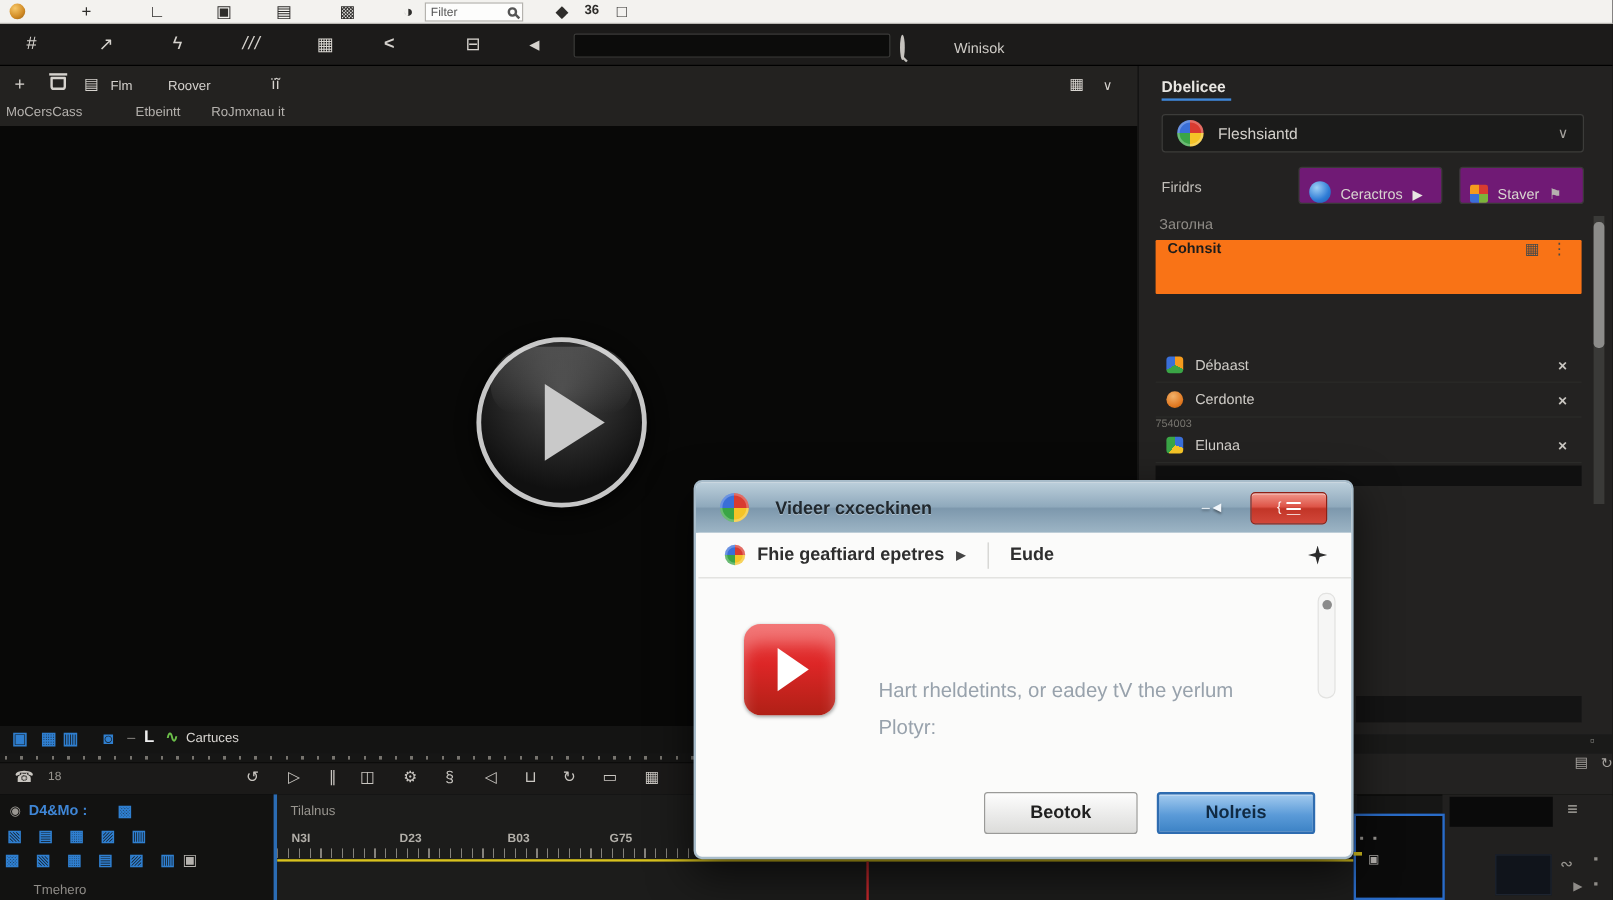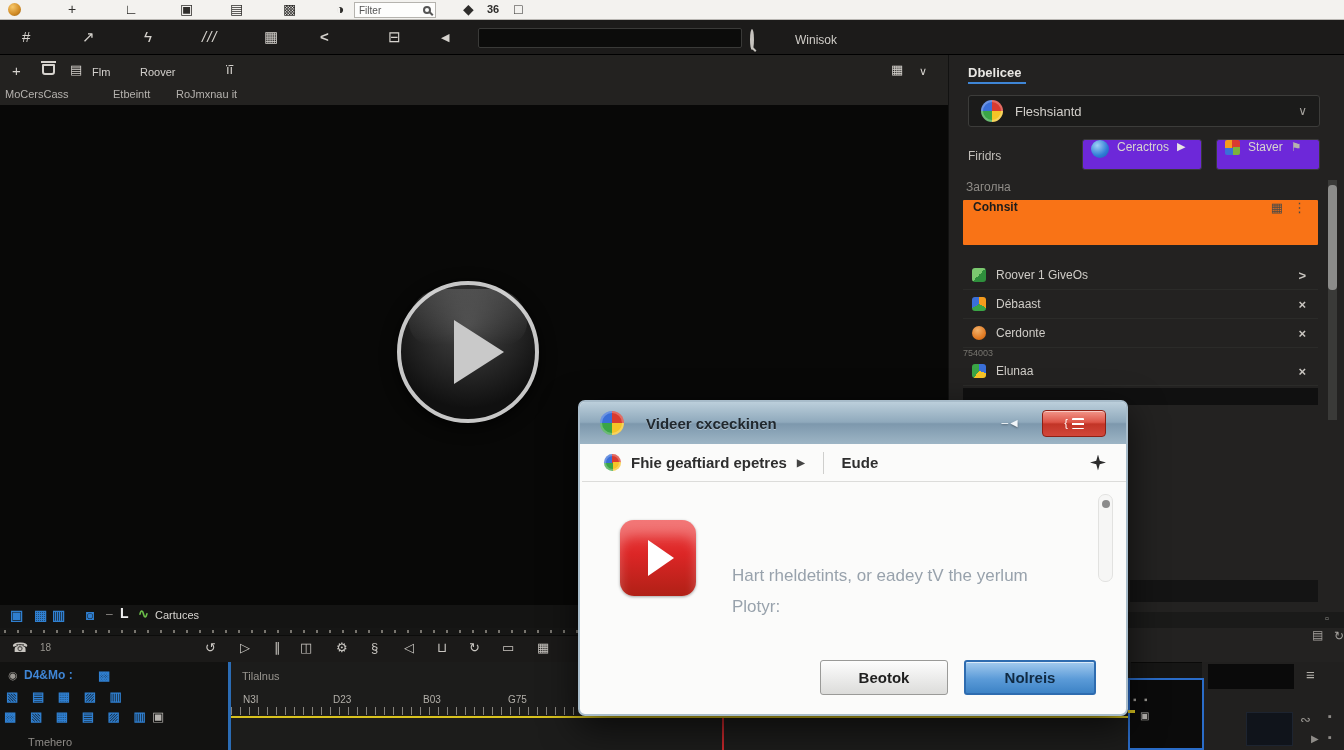--- a/index.html
+++ b/index.html
@@ -56,22 +56,22 @@
   .tpi{font-size:13px;color:#c9c6c1;top:640px}
 
   
   .rightpanel{left:948px;top:55px;width:396px;height:695px;background:#232221;border-left:1px solid #121211}
   .rp-underline{left:968px;top:82px;width:58px;height:2px;background:#3f86d6}
   .dd{left:968px;top:95px;width:352px;height:32px;background:#1b1b1a;border:1px solid #3c3c3a;
       border-radius:3px;display:flex;align-items:center;gap:12px;padding:0 12px}
   .pinwheel{width:22px;height:22px;border-radius:50%;
       background:conic-gradient(#d93b30 0 25%,#f5c427 25% 50%,#3aa546 50% 75%,#3a6fd8 75% 100%);
       box-shadow:inset 0 0 0 2px rgba(255,255,255,.25)}
-  .rpbtn{position:absolute;height:31px;background:#6d28d9;border:1px solid #3a3a38;border-radius:3px;
-      display:flex;align-items:flex-start;gap:8px;padding:0 8px;color:#d8d5d0;font-size:12px}
+  .rpbtn{position:absolute;height:31px;background:#701a75;border:1px solid #3a3a38;border-radius:3px;
+      display:flex;align-items:flex-end;gap:8px;padding:0 8px;color:#d8d5d0;font-size:12px}
   .orb{width:18px;height:18px;border-radius:50%;
       background:radial-gradient(circle at 35% 30%,#9fd0f5,#2f7cd6 60%,#1a5caa)}
   .gridic{width:15px;height:15px;border-radius:2px;
       background:conic-gradient(#d93b30 0 25%,#7cb33b 25% 50%,#3a6fd8 50% 75%,#f59b1d 75% 100%)}
   .selrow{left:963px;top:200px;width:355px;height:45px;background:#f97316;border-radius:1px;
       display:flex;align-items:flex-start;padding:0 12px 0 10px;gap:10px}
   .prow{position:absolute;left:963px;width:355px;height:29px;display:flex;align-items:center;
       gap:10px;padding:0 12px 0 9px;border-bottom:1px solid #2b2b29;color:#cfccc7;font-size:12px}
   .app-ic{width:14px;height:14px;border-radius:3px;flex:0 0 auto}
   .ic-g1{border-radius:50%;background:radial-gradient(circle at 35% 30%,#8ed47e,#3f9e3f)}
@@ -82,21 +82,21 @@
   .rowact{margin-left:auto;color:#c9c6c1;font-weight:bold;font-size:13px}
   .scrolltrack{left:1328px;top:180px;width:9px;height:240px;background:#3a3a38}
   .scrollthumb{left:1328px;top:185px;width:9px;height:105px;background:#8c8c8a;border-radius:4px}
 
   
   .timelinebg{left:0;top:662px;width:1344px;height:88px;background:#161615;border-top:1px solid #0a0a09}
   .trackheader{left:0;top:662px;width:228px;height:88px;background:#121211}
   .tldivider{left:228px;top:662px;width:3px;height:88px;background:#2b6cb4}
   .rulerarea{left:231px;top:662px;width:900px;height:88px;background:#1c1c1b}
   .blue-glyphs{color:#2f7fd0;font-size:13px;letter-spacing:5px;font-weight:bold}
-  .marker{font-size:10px;color:#b2afa9;font-weight:normal;top:694px}
+  .marker{font-size:10px;color:#b2afa9;font-weight:bold;top:694px}
   .ticks{left:231px;top:707px;width:897px;height:8px;
      background:repeating-linear-gradient(90deg,#85827c 0 1px,transparent 1px 9px)}
   .yellowline{left:231px;top:716px;width:897px;height:2px;background:#d8c21e}
   .playhead{left:722px;top:718px;width:2px;height:32px;background:#c3272b}
   .bluebox{left:1128px;top:678px;width:76px;height:72px;border:2px solid #2a6cc8;background:#0b0b0b}
   .subpanel{left:1202px;top:662px;width:142px;height:88px;background:#21201f}
 
   
   .dialog{left:578px;top:400px;width:550px;height:316px;background:#fbfbfa;
       border:2px solid #a8bcca;border-radius:7px;overflow:hidden;z-index:50;
@@ -242,25 +242,20 @@
     <span style="color:#b5b2ae;font-size:12px">⚑</span>
   </div>
   <span class="t" style="left:966px;top:180px;font-size:12px;color:#8f8c87">Заголна</span>
 
   <div class="abs selrow">
     <span style="flex:1;font-size:12px;font-weight:bold;color:#1c1c1b">Cohnsit</span>
     <span style="color:#4a4a48;font-size:13px">▦</span>
     <span style="color:#4a4a48;font-size:13px">⋮</span>
   </div>
 
-  <div class="prow" style="top:261px">
-    <span class="app-ic ic-g2"></span>
-    <span>Roover 1 GiveOs</span>
-    <span class="rowact">&gt;</span>
-  </div>
   <div class="prow" style="top:290px">
     <span class="app-ic ic-m1"></span>
     <span>Débaast</span>
     <span class="rowact">×</span>
   </div>
   <div class="prow" style="top:319px">
     <span class="app-ic ic-o1"></span>
     <span>Cerdonte</span>
     <span class="rowact">×</span>
   </div>

